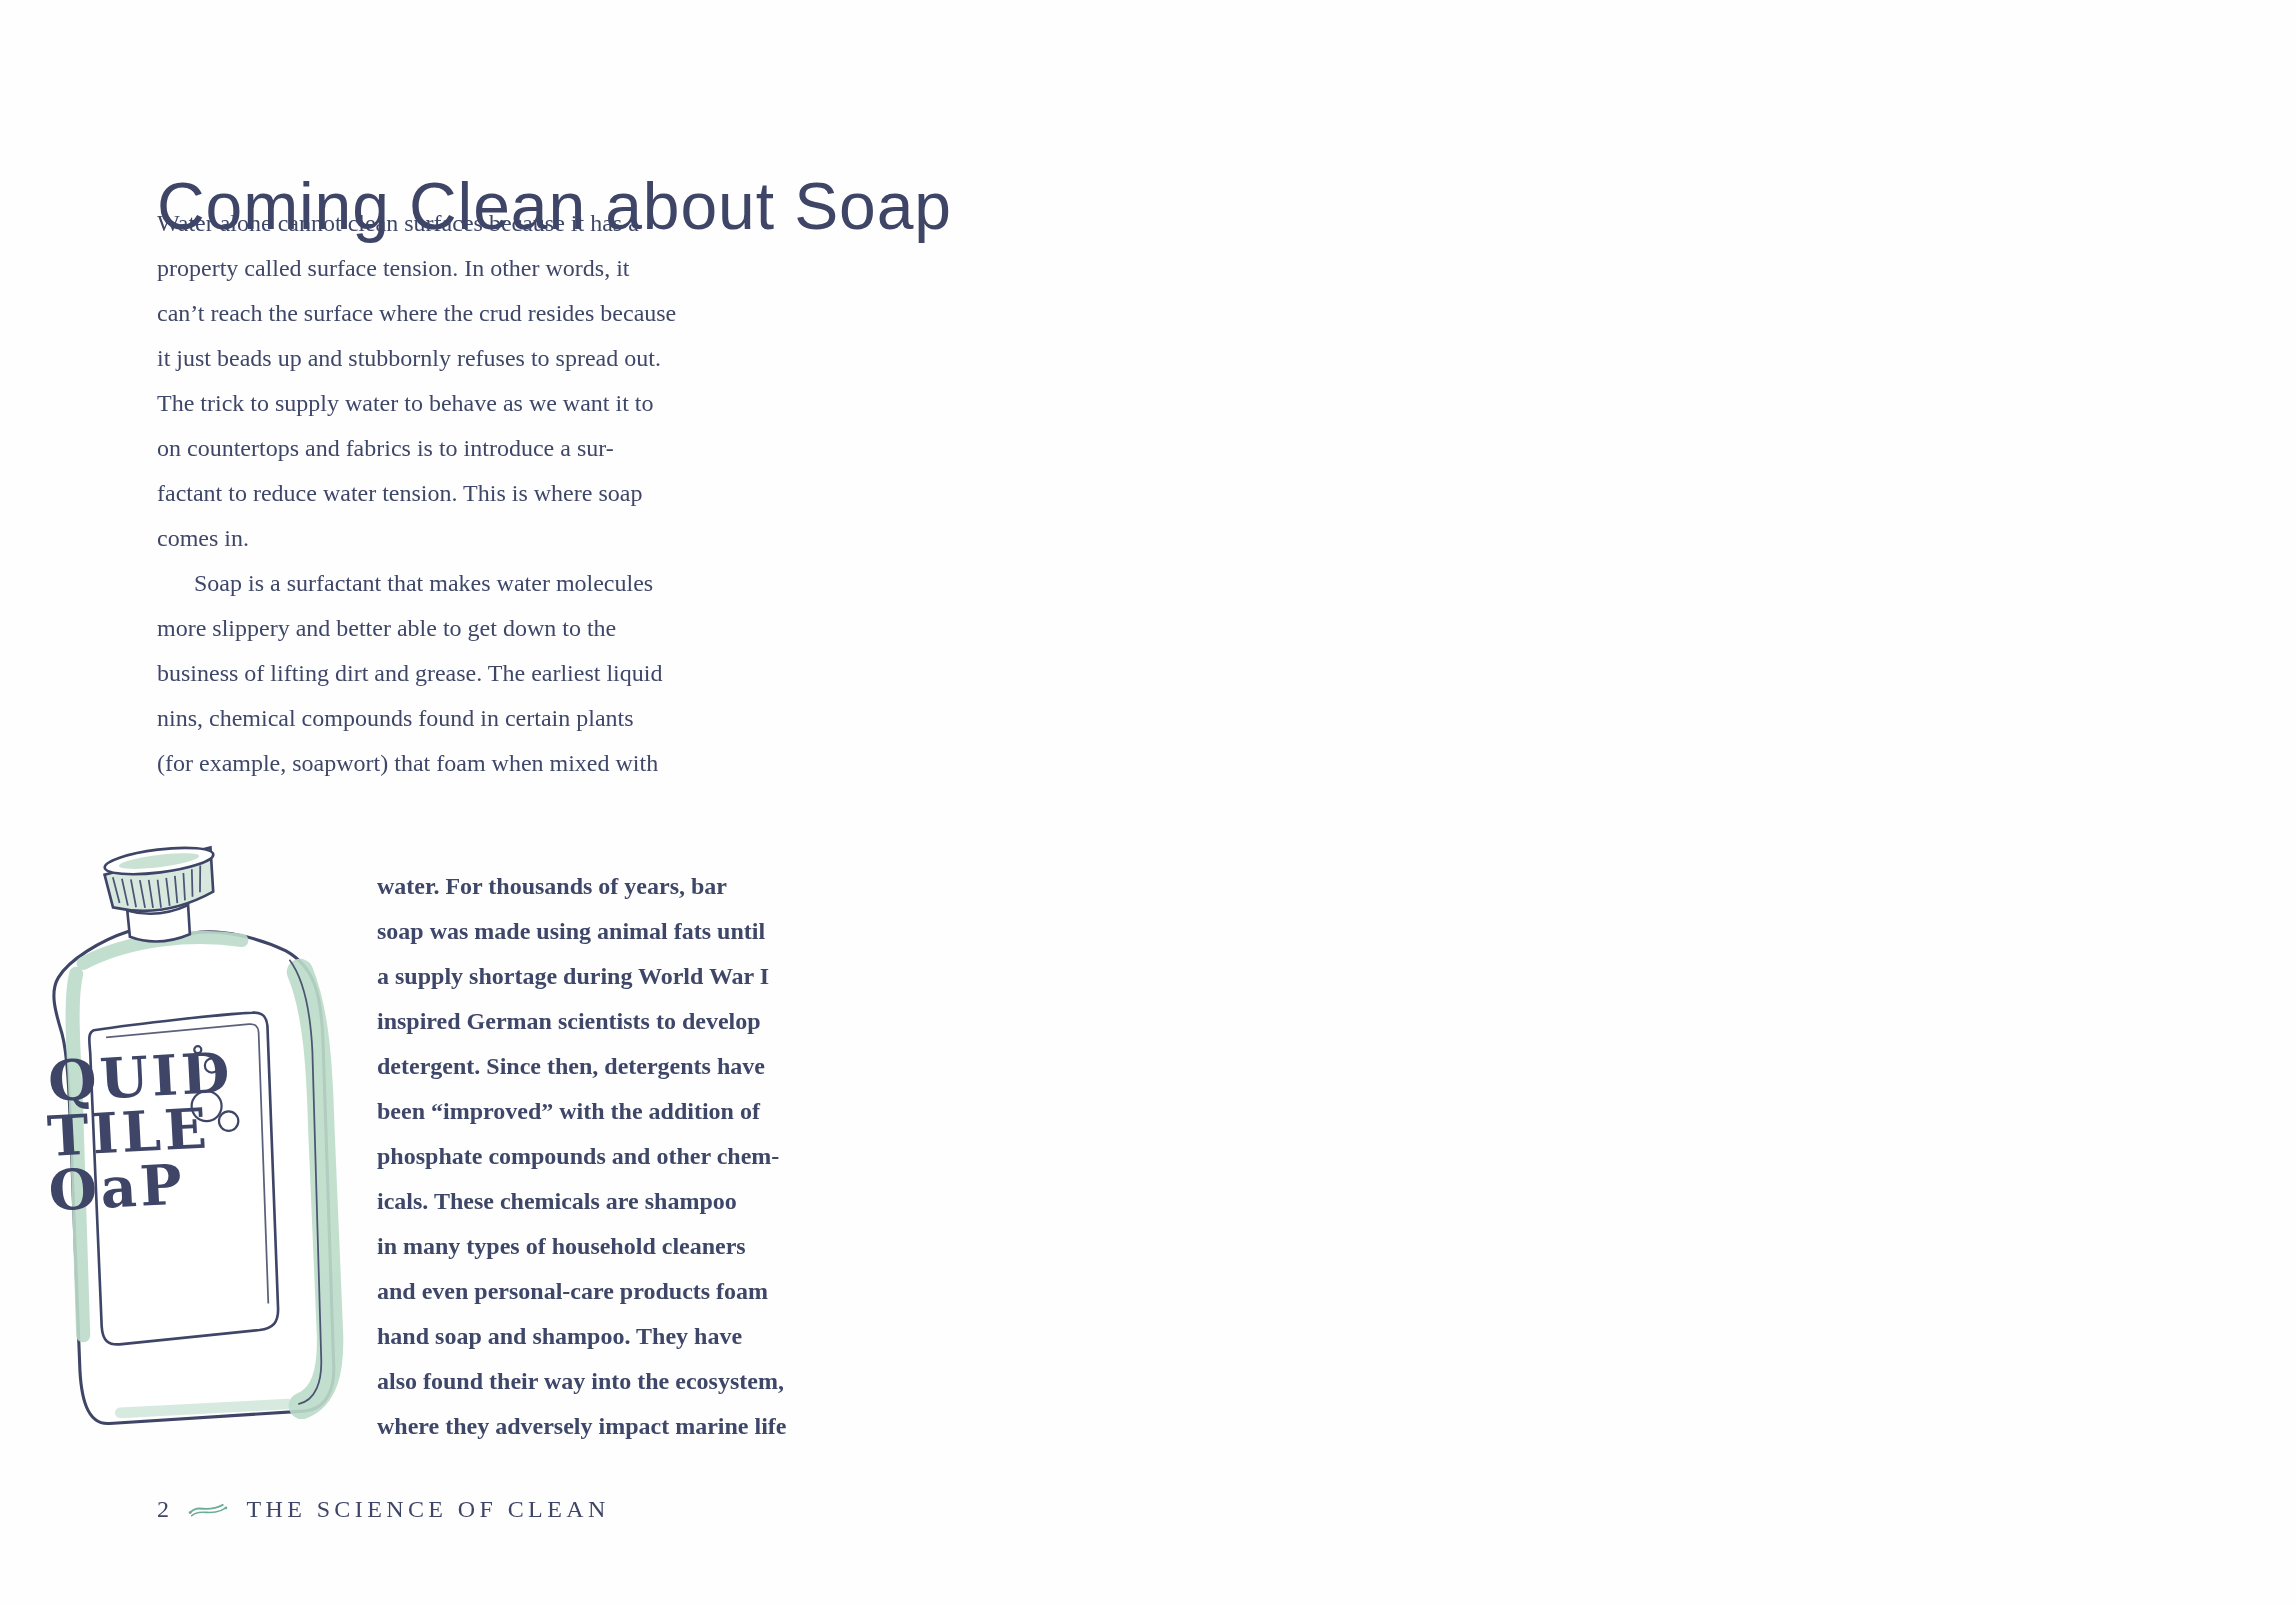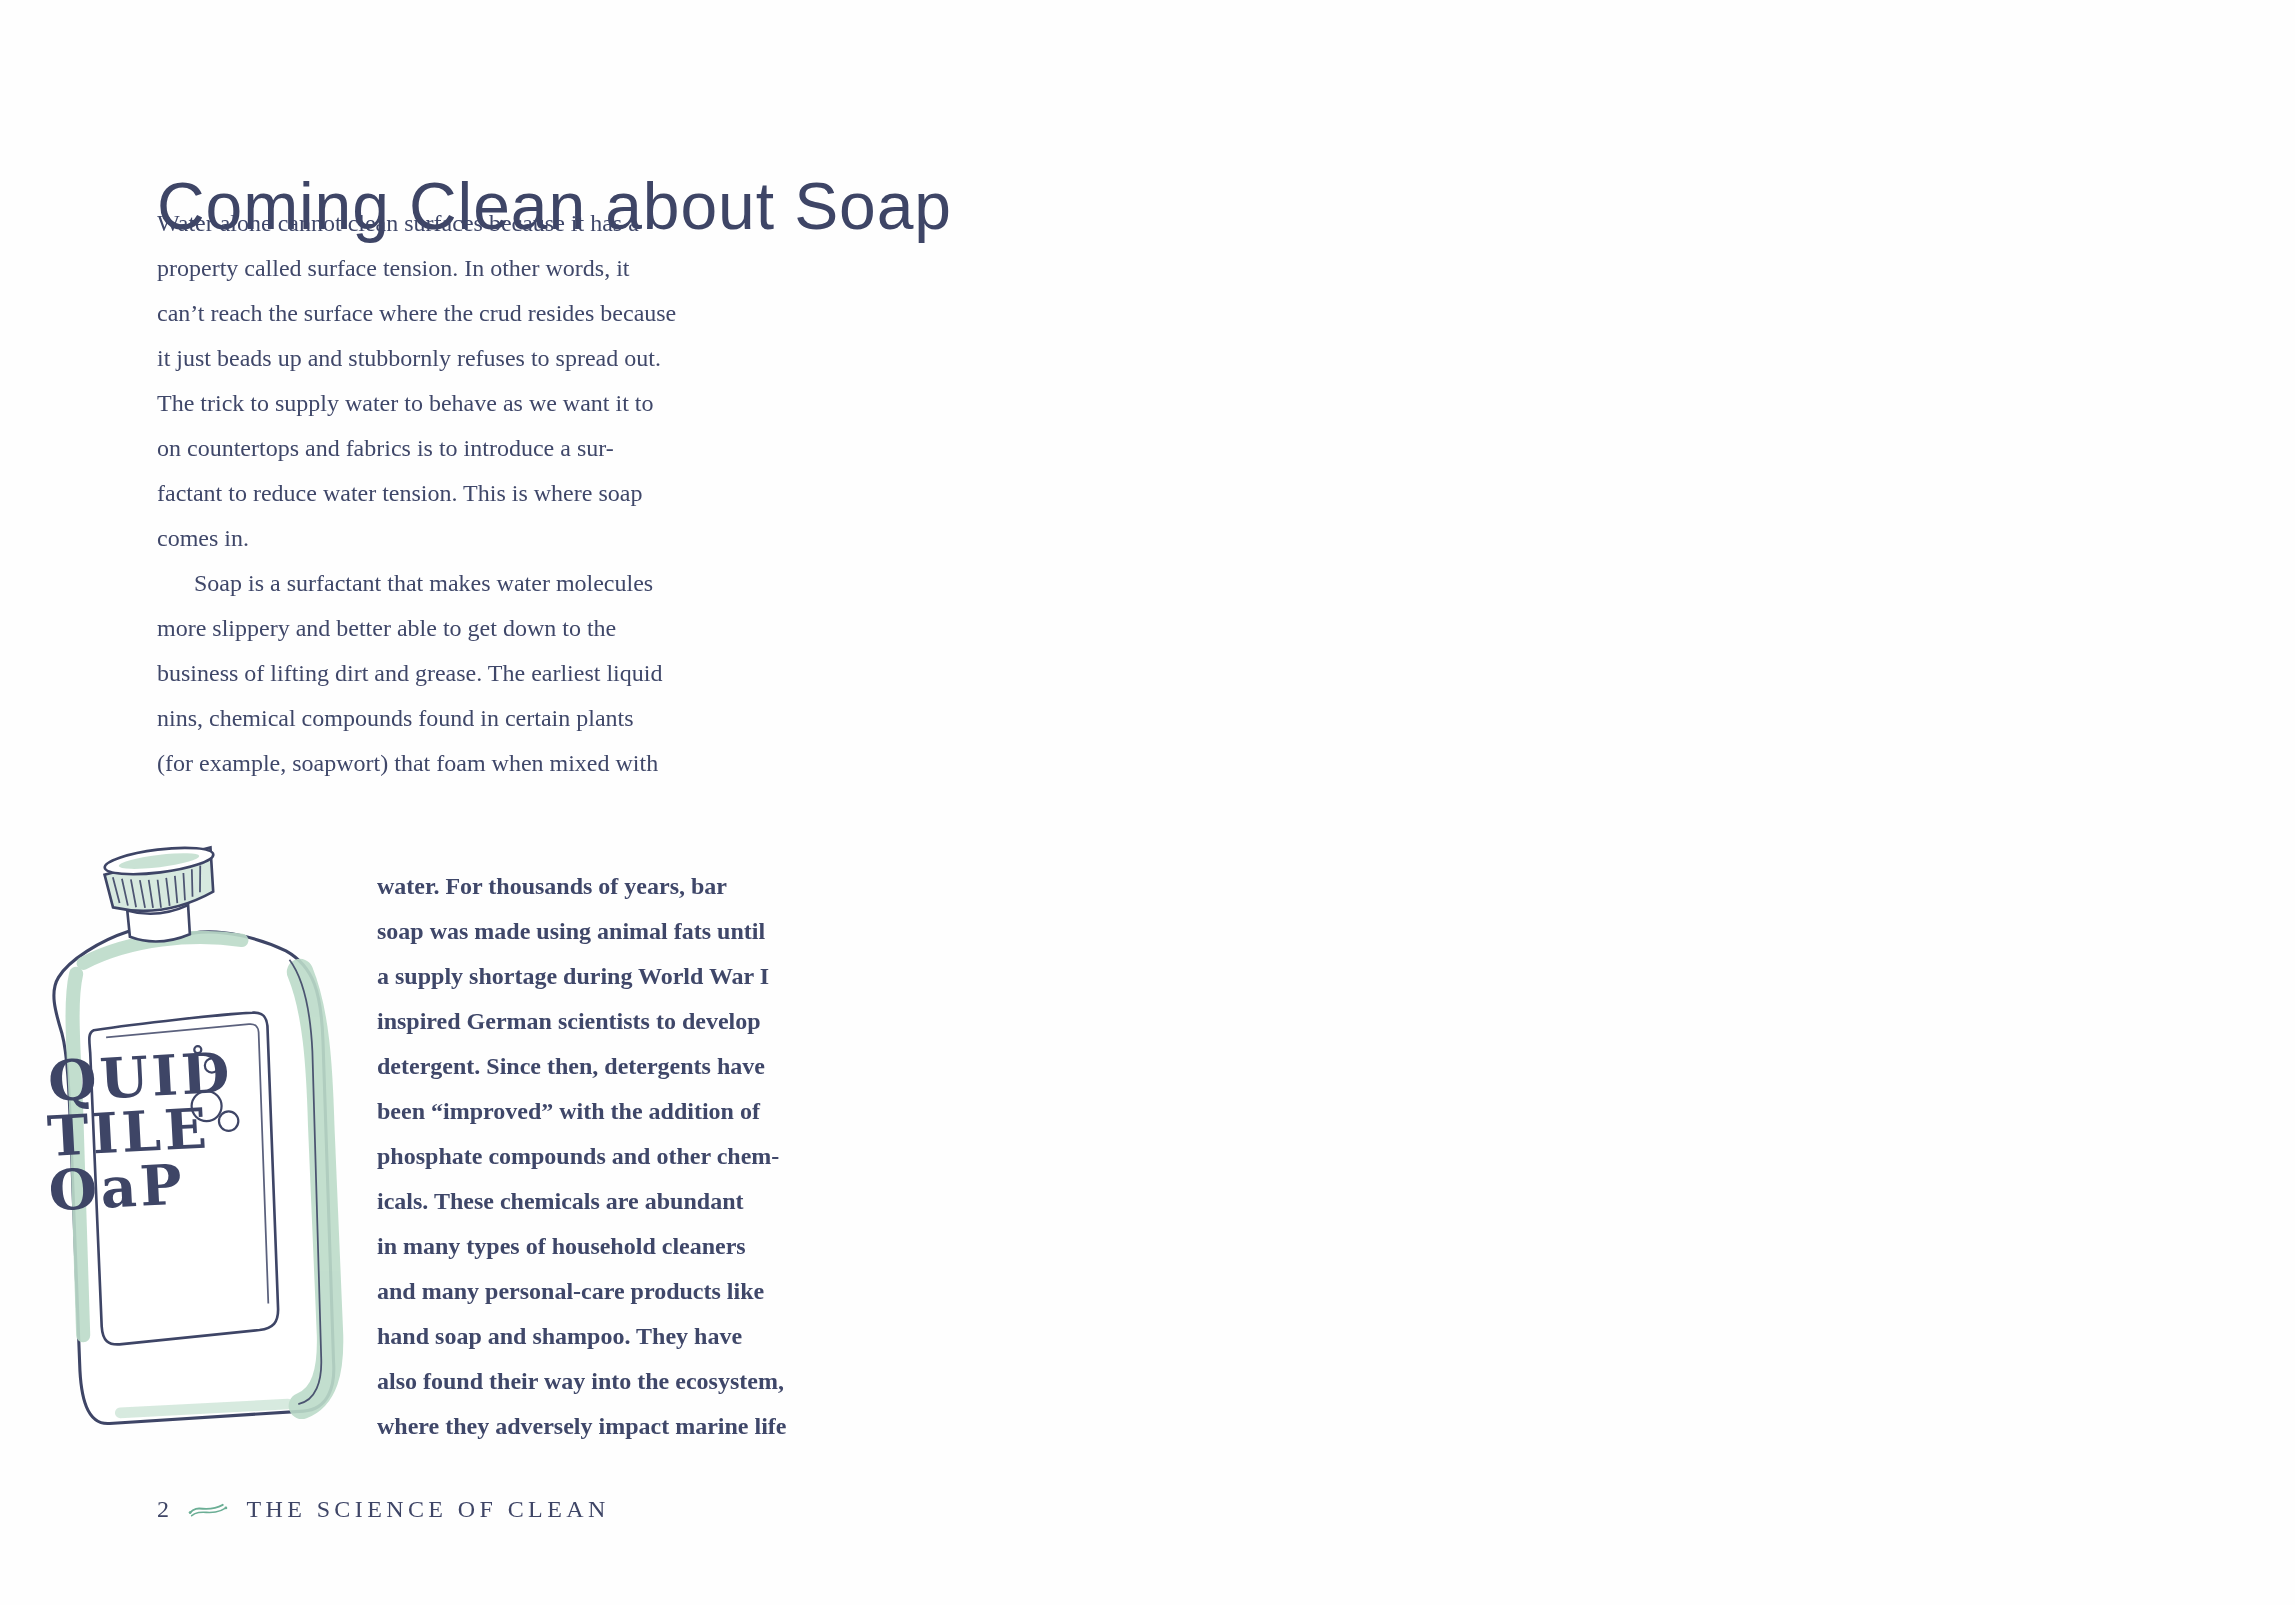--- a/index.html
+++ b/index.html
@@ -59,23 +59,23 @@
     </div>
 
     <div class="body-left-narrow">
       <div class="line">water. For thousands of years, bar</div>
       <div class="line">soap was made using animal fats until</div>
       <div class="line">a supply shortage during World War I</div>
       <div class="line">inspired German scientists to develop</div>
       <div class="line">detergent. Since then, detergents have</div>
       <div class="line">been “improved” with the addition of</div>
       <div class="line">phosphate compounds and other chem-</div>
-      <div class="line">icals. These chemicals are abundant</div>
+      <div class="line">icals. These chemicals are shampoo</div>
       <div class="line">in many types of household cleaners</div>
-      <div class="line">and many personal-care products like</div>
+      <div class="line">and even personal-care products foam</div>
       <div class="line">hand soap and shampoo. They have</div>
       <div class="line">also found their way into the ecosystem,</div>
       <div class="line">where they adversely impact marine life</div>
     </div>
 
     <svg class="bottle-illo" viewBox="0 0 380 720" xmlns="http://www.w3.org/2000/svg">
 
       <path d="M117,102 C86,112 50,134 38,154 C28,170 34,192 42,218
                C48,240 50,282 52,332 L62,592 C63,630 70,662 96,660
                L316,646 C344,644 352,618 350,590 L338,226

